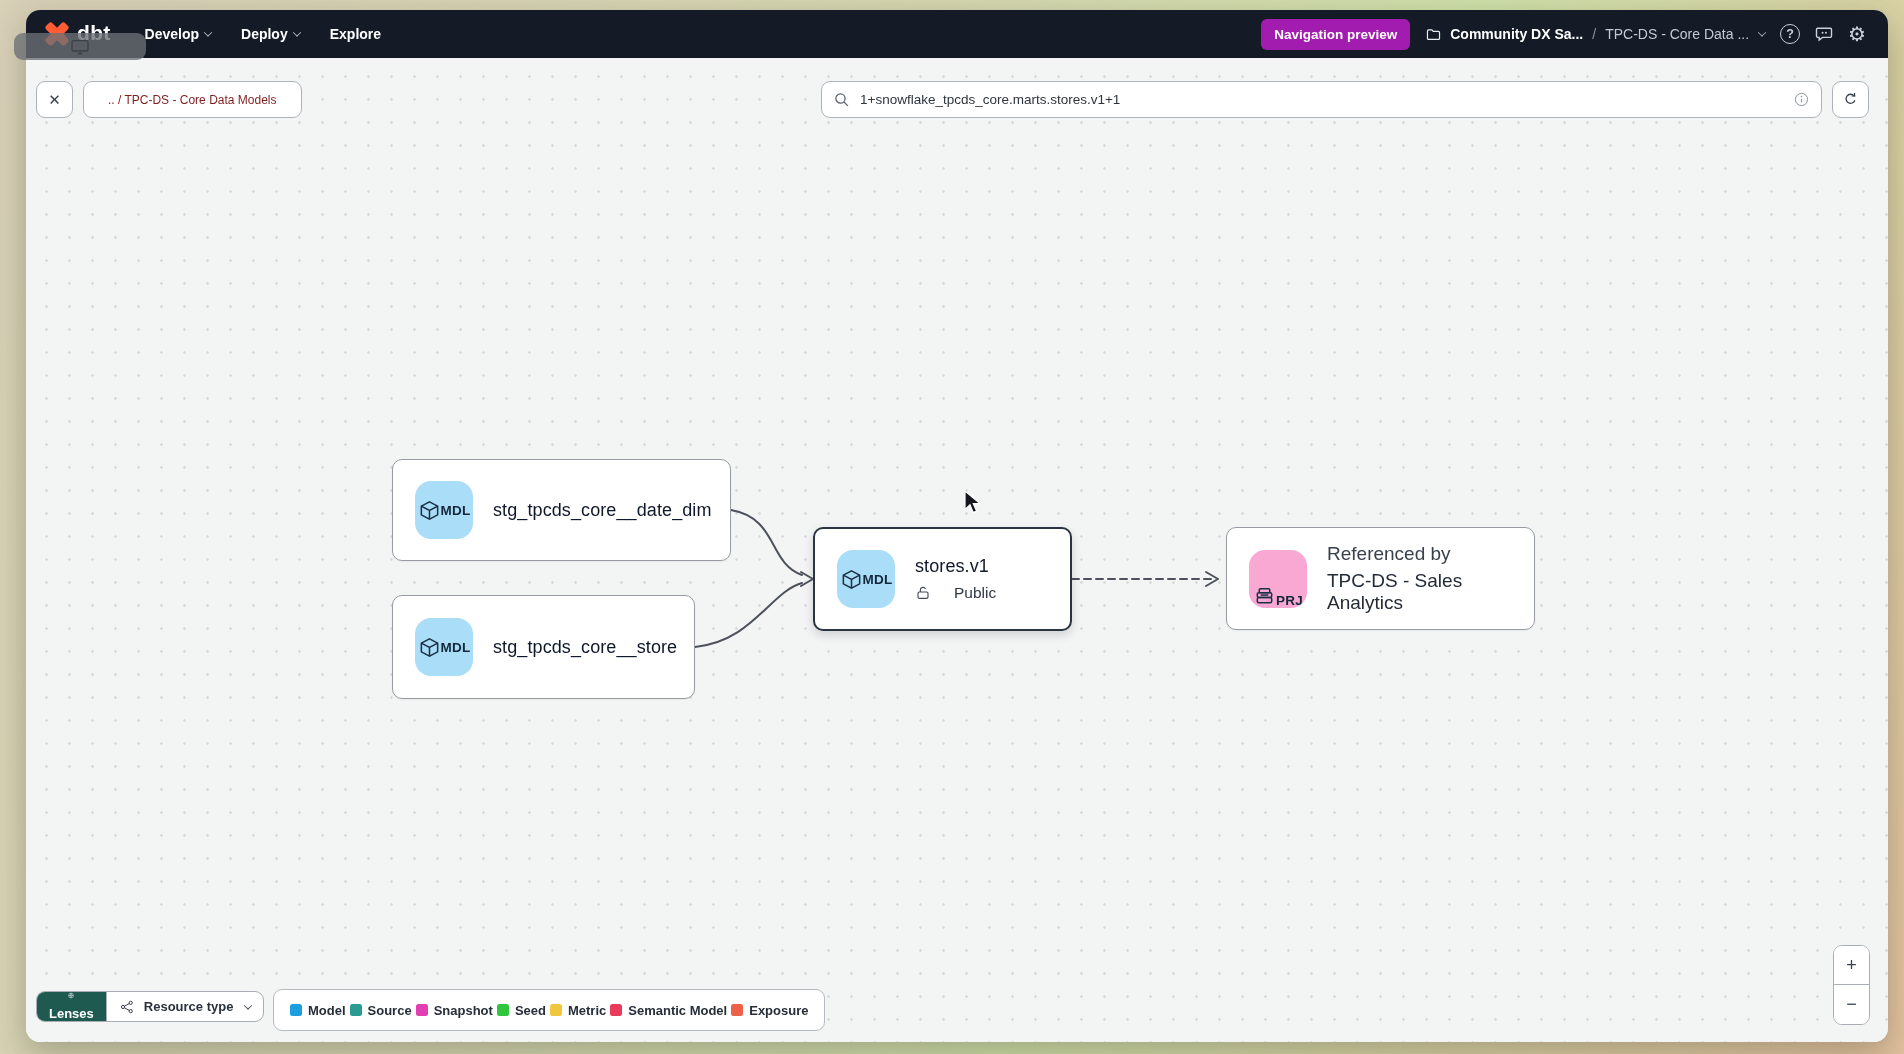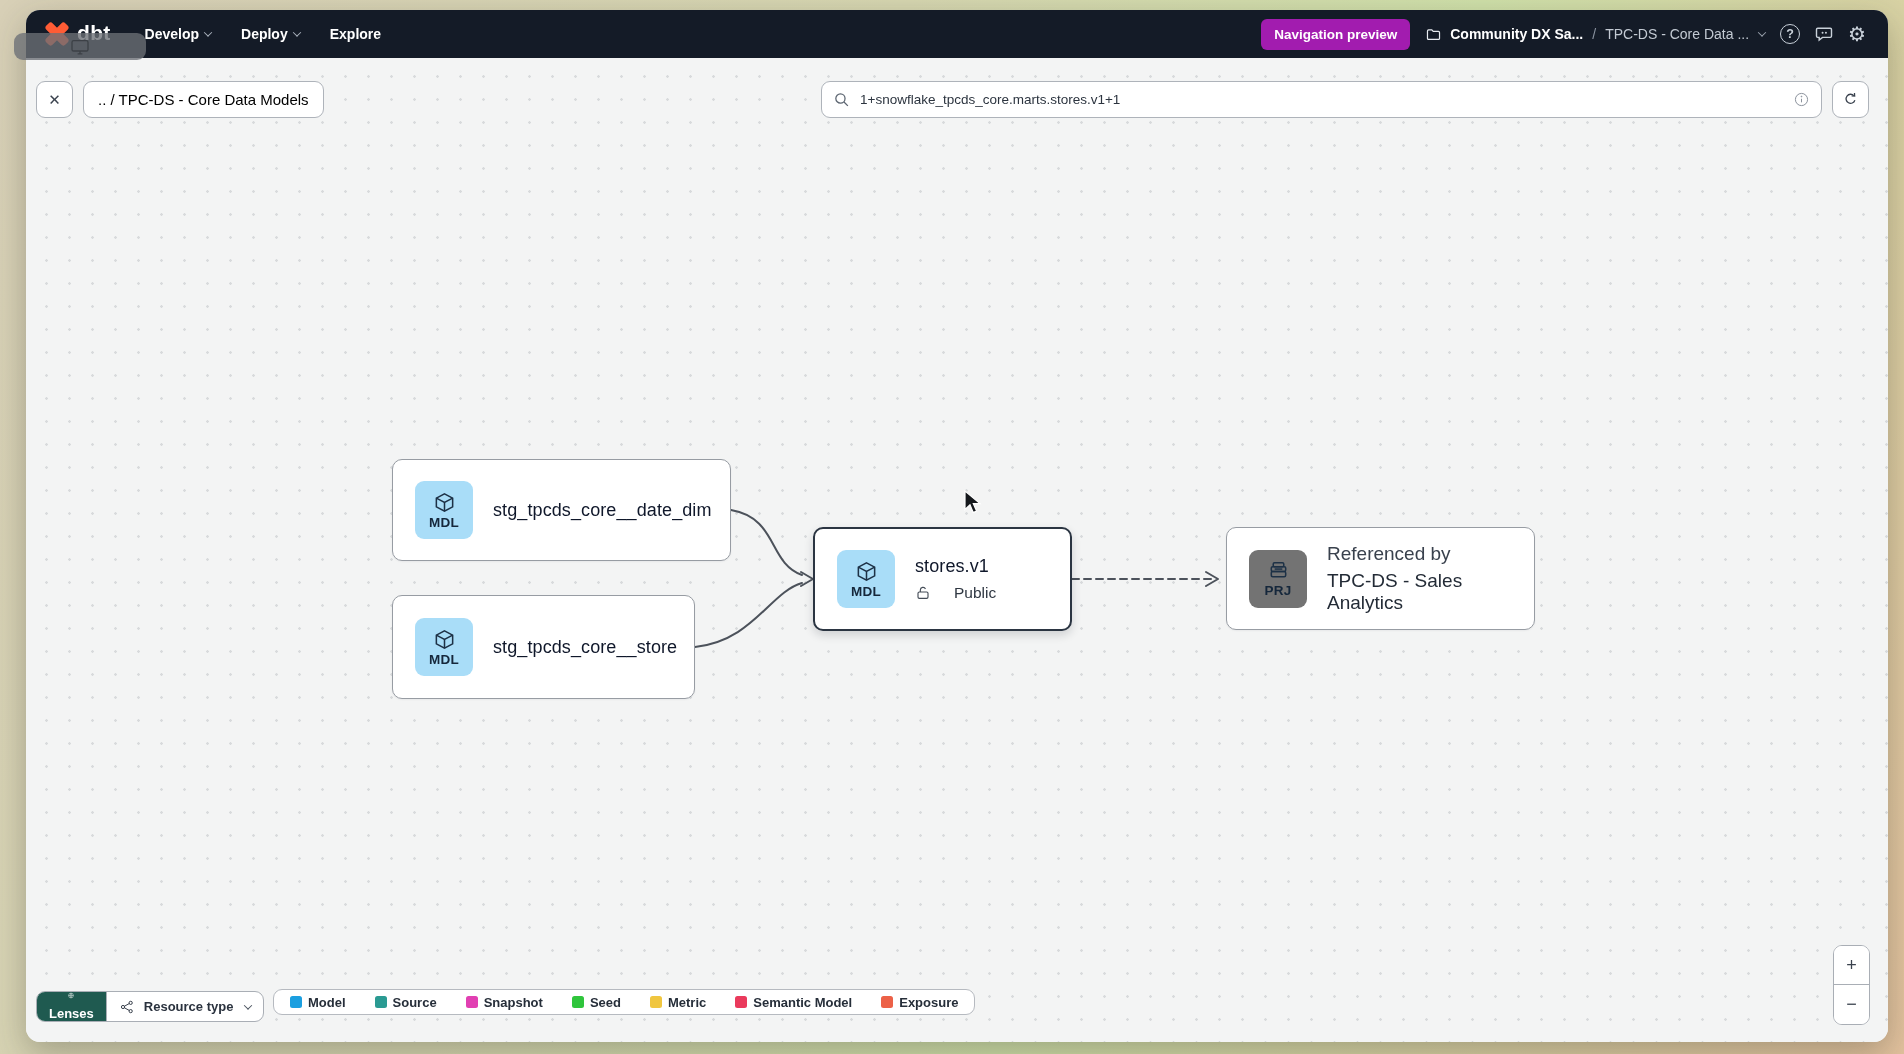--- a/index.html
+++ b/index.html
@@ -61,39 +61,39 @@
     background-image:radial-gradient(circle,#d8dadc 1.3px,transparent 1.45px);
     background-size:23px 23px; background-position:9px 7px; }
 
   .edges { position:absolute; left:0; top:0; pointer-events:none; z-index:1; }
 
   
   .tbtn { position:absolute; top:23px; height:37px; background:#fff;
     border:1px solid #aeb3ba; border-radius:9px; display:flex; align-items:center;
     justify-content:center; cursor:pointer; z-index:4; color:#3a424e; }
   .close-btn { left:10px; width:37px; font-size:15px; }
-  .chip { left:57px; padding:0 14px; font-size:15px; color:#000000; font-weight:400; }
+  .chip { left:57px; padding:0 24px; font-size:12px; color:#7f1d1d; font-weight:400; }
   .search-wrap { position:absolute; left:795px; top:23px; width:1001px; height:37px; z-index:4; }
   .search-wrap input { width:100%; height:100%; border:1px solid #aeb3ba; border-radius:9px;
     background:#fff; padding:0 42px 0 38px; font-size:13.5px; color:#2c343f;
     font-family:"Liberation Sans", sans-serif; outline:none; }
   .search-wrap .mag { position:absolute; left:12px; top:10px; width:17px; height:17px;
     stroke:#5b6470; fill:none; stroke-width:1.8; }
   .search-wrap .info { position:absolute; right:12px; top:10px; width:17px; height:17px;
     stroke:#8a919b; fill:none; stroke-width:1.4; cursor:pointer; }
   .refresh-btn { left:1806px; width:37px; }
   .refresh-btn svg { width:17px; height:17px; stroke:#3a424e; fill:none; stroke-width:1.8; }
 
   
   .node { position:absolute; background:#fff; border:1px solid #979ca3; border-radius:10px;
     display:flex; align-items:center; gap:20px; padding:0 22px; z-index:2; cursor:pointer;
     box-shadow:0 1px 2px rgba(20,27,39,.05); }
   .node.selected { border:2px solid #2b3542; box-shadow:0 4px 10px rgba(20,27,39,.16); }
-  .rbadge { min-width:58px; width:58px; height:58px; border-radius:9px; display:flex;
-    flex-direction:column; align-items:center; justify-content:center; color:#15273b; }
+  .rbadge { min-width:58px; width:58px; height:58px; border-radius:16px; display:flex;
+    flex-direction:row; align-items:center; justify-content:center; color:#15273b; }
   .rbadge svg { width:23px; height:23px; stroke:#1d3146; fill:none; stroke-width:1.6; }
   .rbadge .btxt { font-size:13.5px; font-weight:700; margin-top:1px; letter-spacing:.2px; }
   .node-title { font-size:18px; color:#0f172a; font-weight:500; letter-spacing:.1px; }
   .node-col { display:flex; flex-direction:column; justify-content:center; }
   .node-sub { display:flex; align-items:center; gap:23px; margin-top:7px; font-size:15.5px;
     color:#2f3742; }
   .node-sub svg { width:16px; height:16px; stroke:#444c57; fill:none; stroke-width:1.7; }
   .node-kicker { font-size:19px; color:#39414d; margin-bottom:5px; }
   .node-title-lg { font-size:19px; color:#232b36; font-weight:500; }
 
@@ -106,22 +106,22 @@
   .lens-group { position:absolute; left:10px; top:933px; height:31px; display:inline-flex;
     border:1px solid #a9aeb5; border-radius:9px; overflow:hidden; background:#fff; z-index:4; }
   .seg { display:flex; align-items:center; gap:7px; padding:0 12px; font-size:13px;
     cursor:pointer; }
   .seg-lenses { color:#fff; font-weight:700;flex-direction:column; }
   .seg-lenses svg { width:16px; height:16px; stroke:#fff; fill:none; stroke-width:1.5; }
   .seg-resource { color:#2a323e; font-weight:600; border-left:1px solid #a9aeb5;gap:9px; }
   .seg-resource svg { width:16px; height:16px; stroke:#2a323e; fill:#2a323e; stroke-width:1.4; }
   .seg-resource .chev { color:#4a525e; margin-left:3px; }
 
-  .legend { position:absolute; left:247px; top:931px; height:26px; display:inline-flex;
-    align-items:center; gap:29px; background:#fff; border:1px solid #b6bac0;
+  .legend { position:absolute; left:247px; top:931px; height:42px; display:inline-flex;
+    align-items:center; gap:4px; background:#fff; border:1px solid #b6bac0;
     border-radius:9px; padding:0 16px; z-index:4; }
   .li { display:flex; align-items:center; gap:6px; font-size:13px; font-weight:600;
     color:#262e39; white-space:nowrap; }
   .sw { width:12px; height:12px; border-radius:2.5px; display:inline-block; }
 
   .zoom-ctl { position:absolute; left:1807px; top:887px; width:37px; z-index:4;
     border:1px solid #a9aeb5; border-radius:9px; overflow:hidden; background:#fff;
     display:flex; flex-direction:column; }
   .zoom-ctl button { width:100%; height:39px; background:#fff; border:none; font-size:18px;
     color:#3a424e; cursor:pointer; font-family:"Liberation Sans",sans-serif; }
@@ -262,21 +262,21 @@
           <svg viewBox="0 0 24 24">
             <rect x="4.5" y="10.5" width="15" height="9.5" rx="2"></rect>
               <path d="M8 10.5 V7.5 a4 4 0 0 1 7.7-1.5"></path>
           </svg>
           <span>Public</span>
         </span>
       </span>
     </div>
 
     <div class="node" id="node-project">
-      <span class="rbadge" style="background: #737373;">
+      <span class="rbadge" style="background: #f9a8d4; align-items: flex-end;">
         <svg viewBox="0 0 24 24">
           <rect x="6.5" y="4" width="11" height="4" rx="1.3"></rect>
             <rect x="4.5" y="8" width="15" height="5" rx="1.5"></rect>
             <rect x="4.5" y="13" width="15" height="5.5" rx="1.5"></rect>
             <path d="M8 10.5 h8"></path>
         </svg>
         <span class="btxt">PRJ</span>
       </span>
       <span class="node-col">
         <span class="node-kicker">Referenced by</span>

